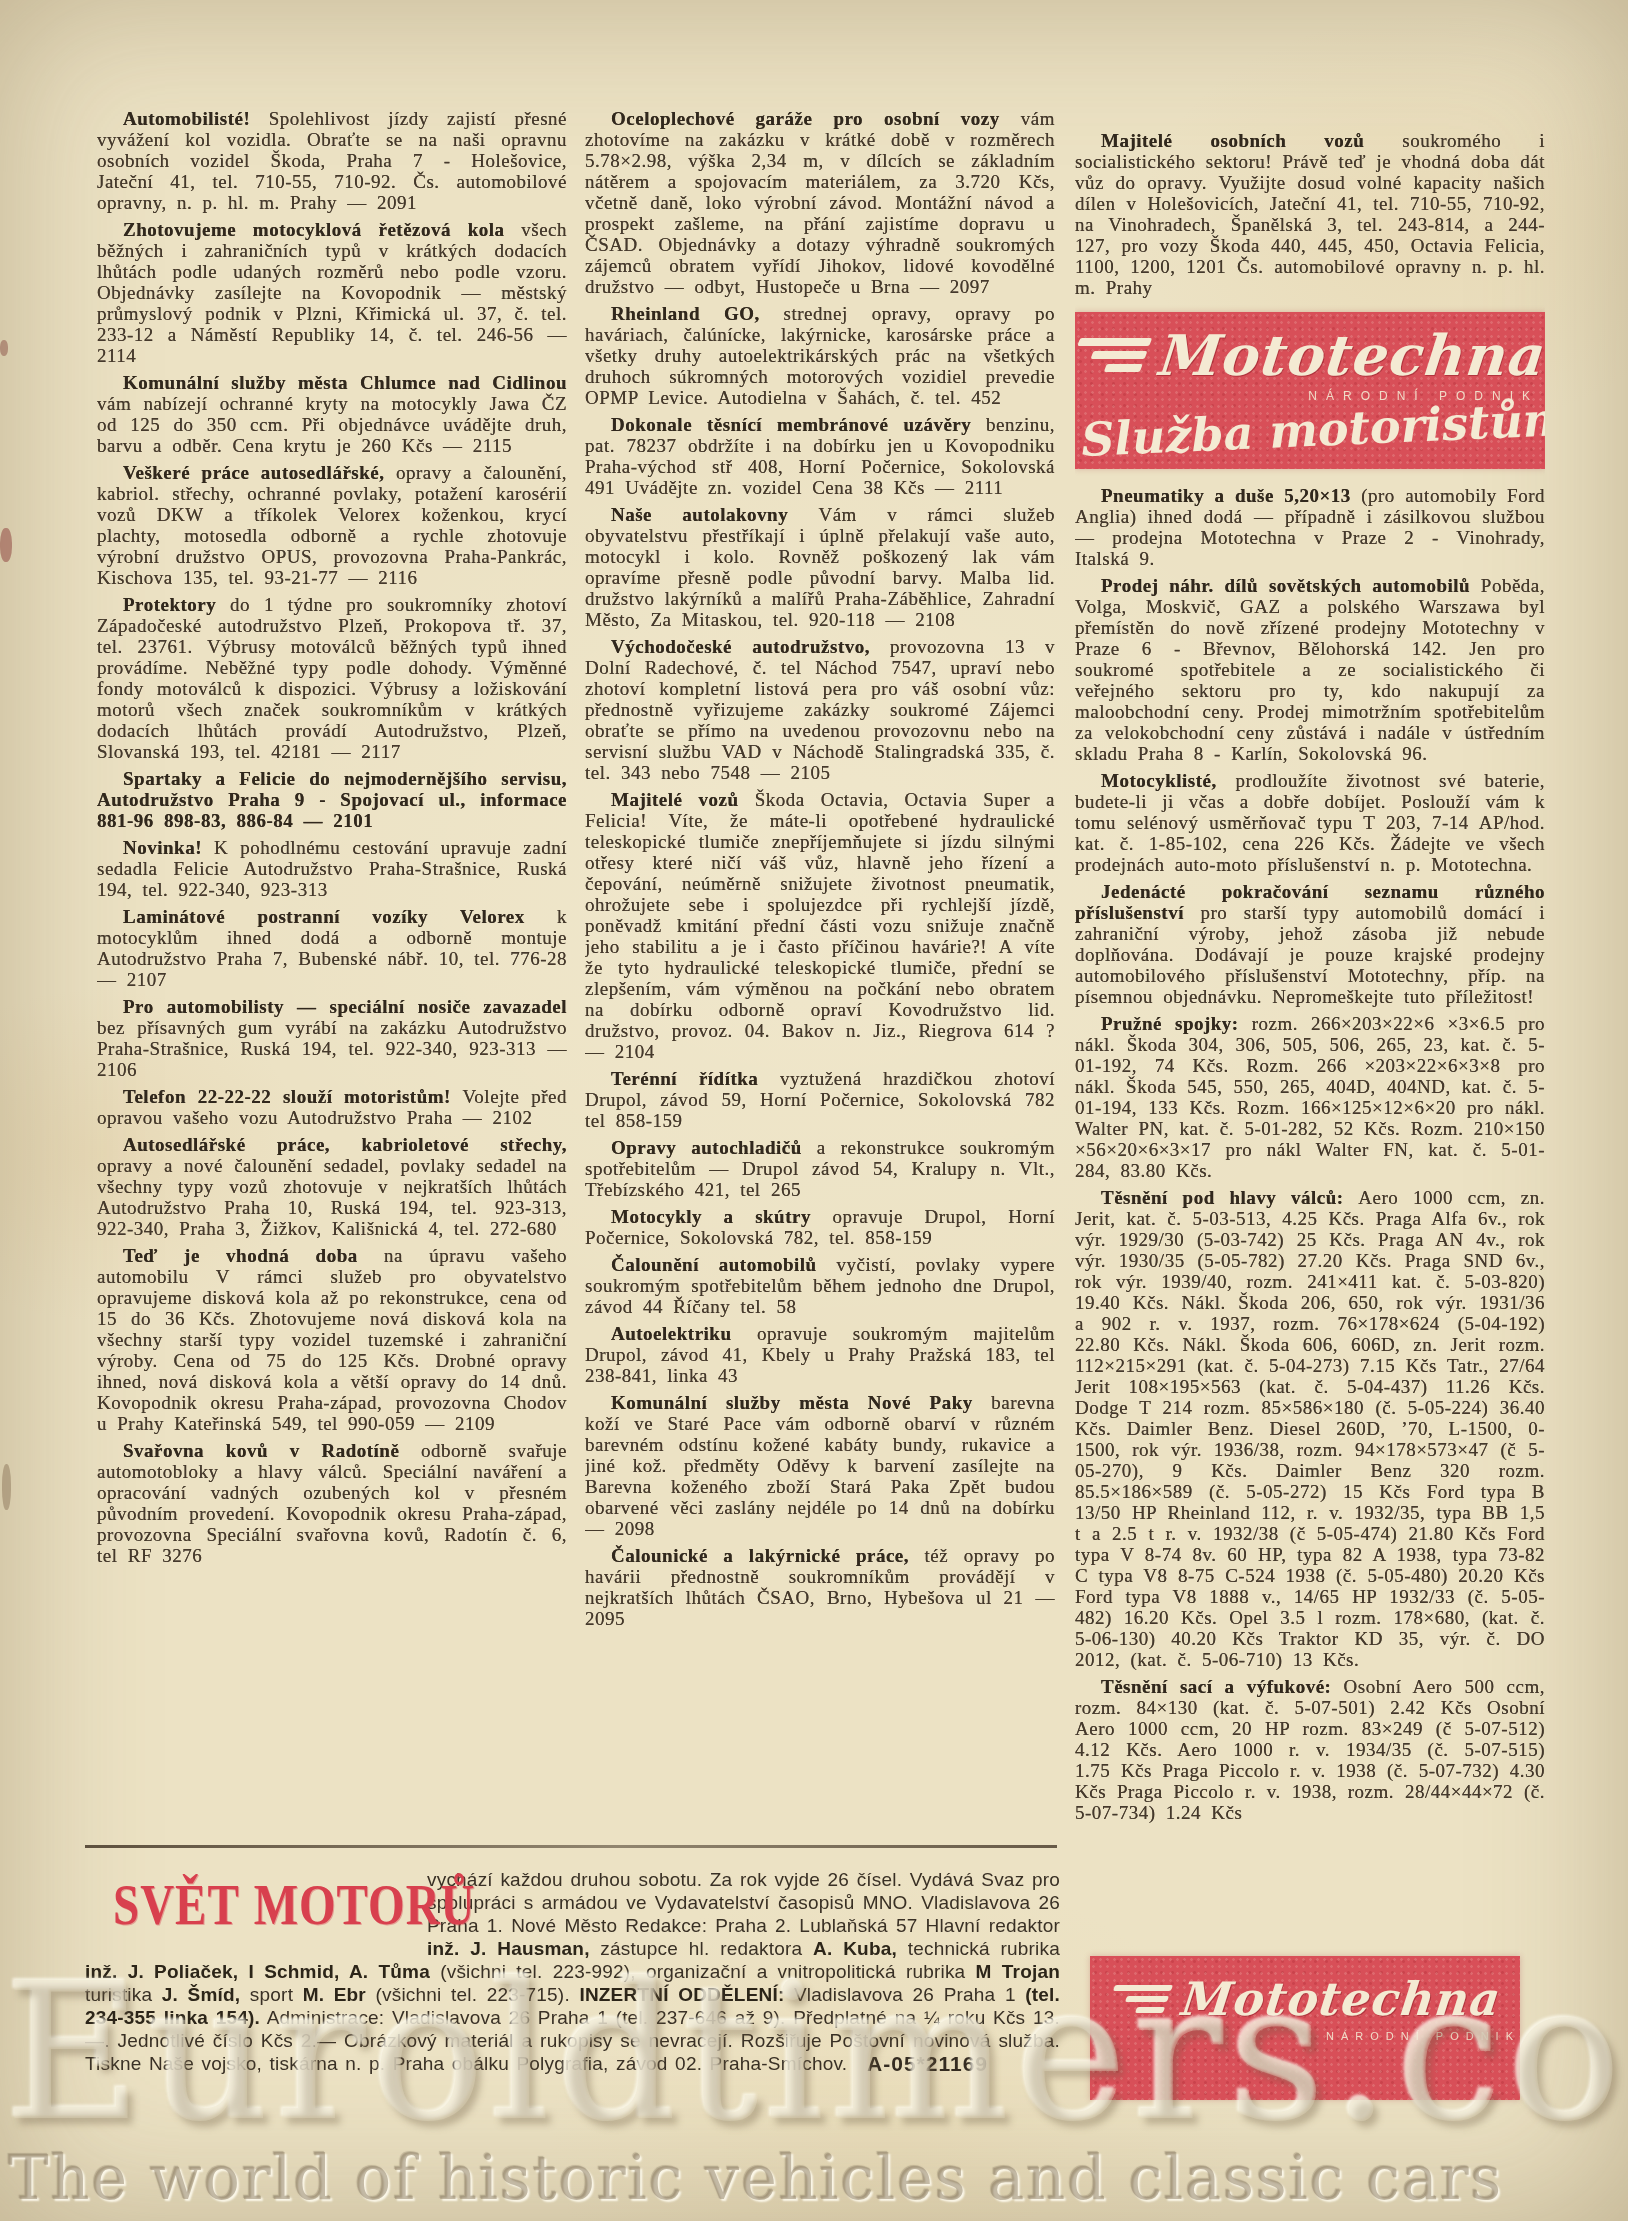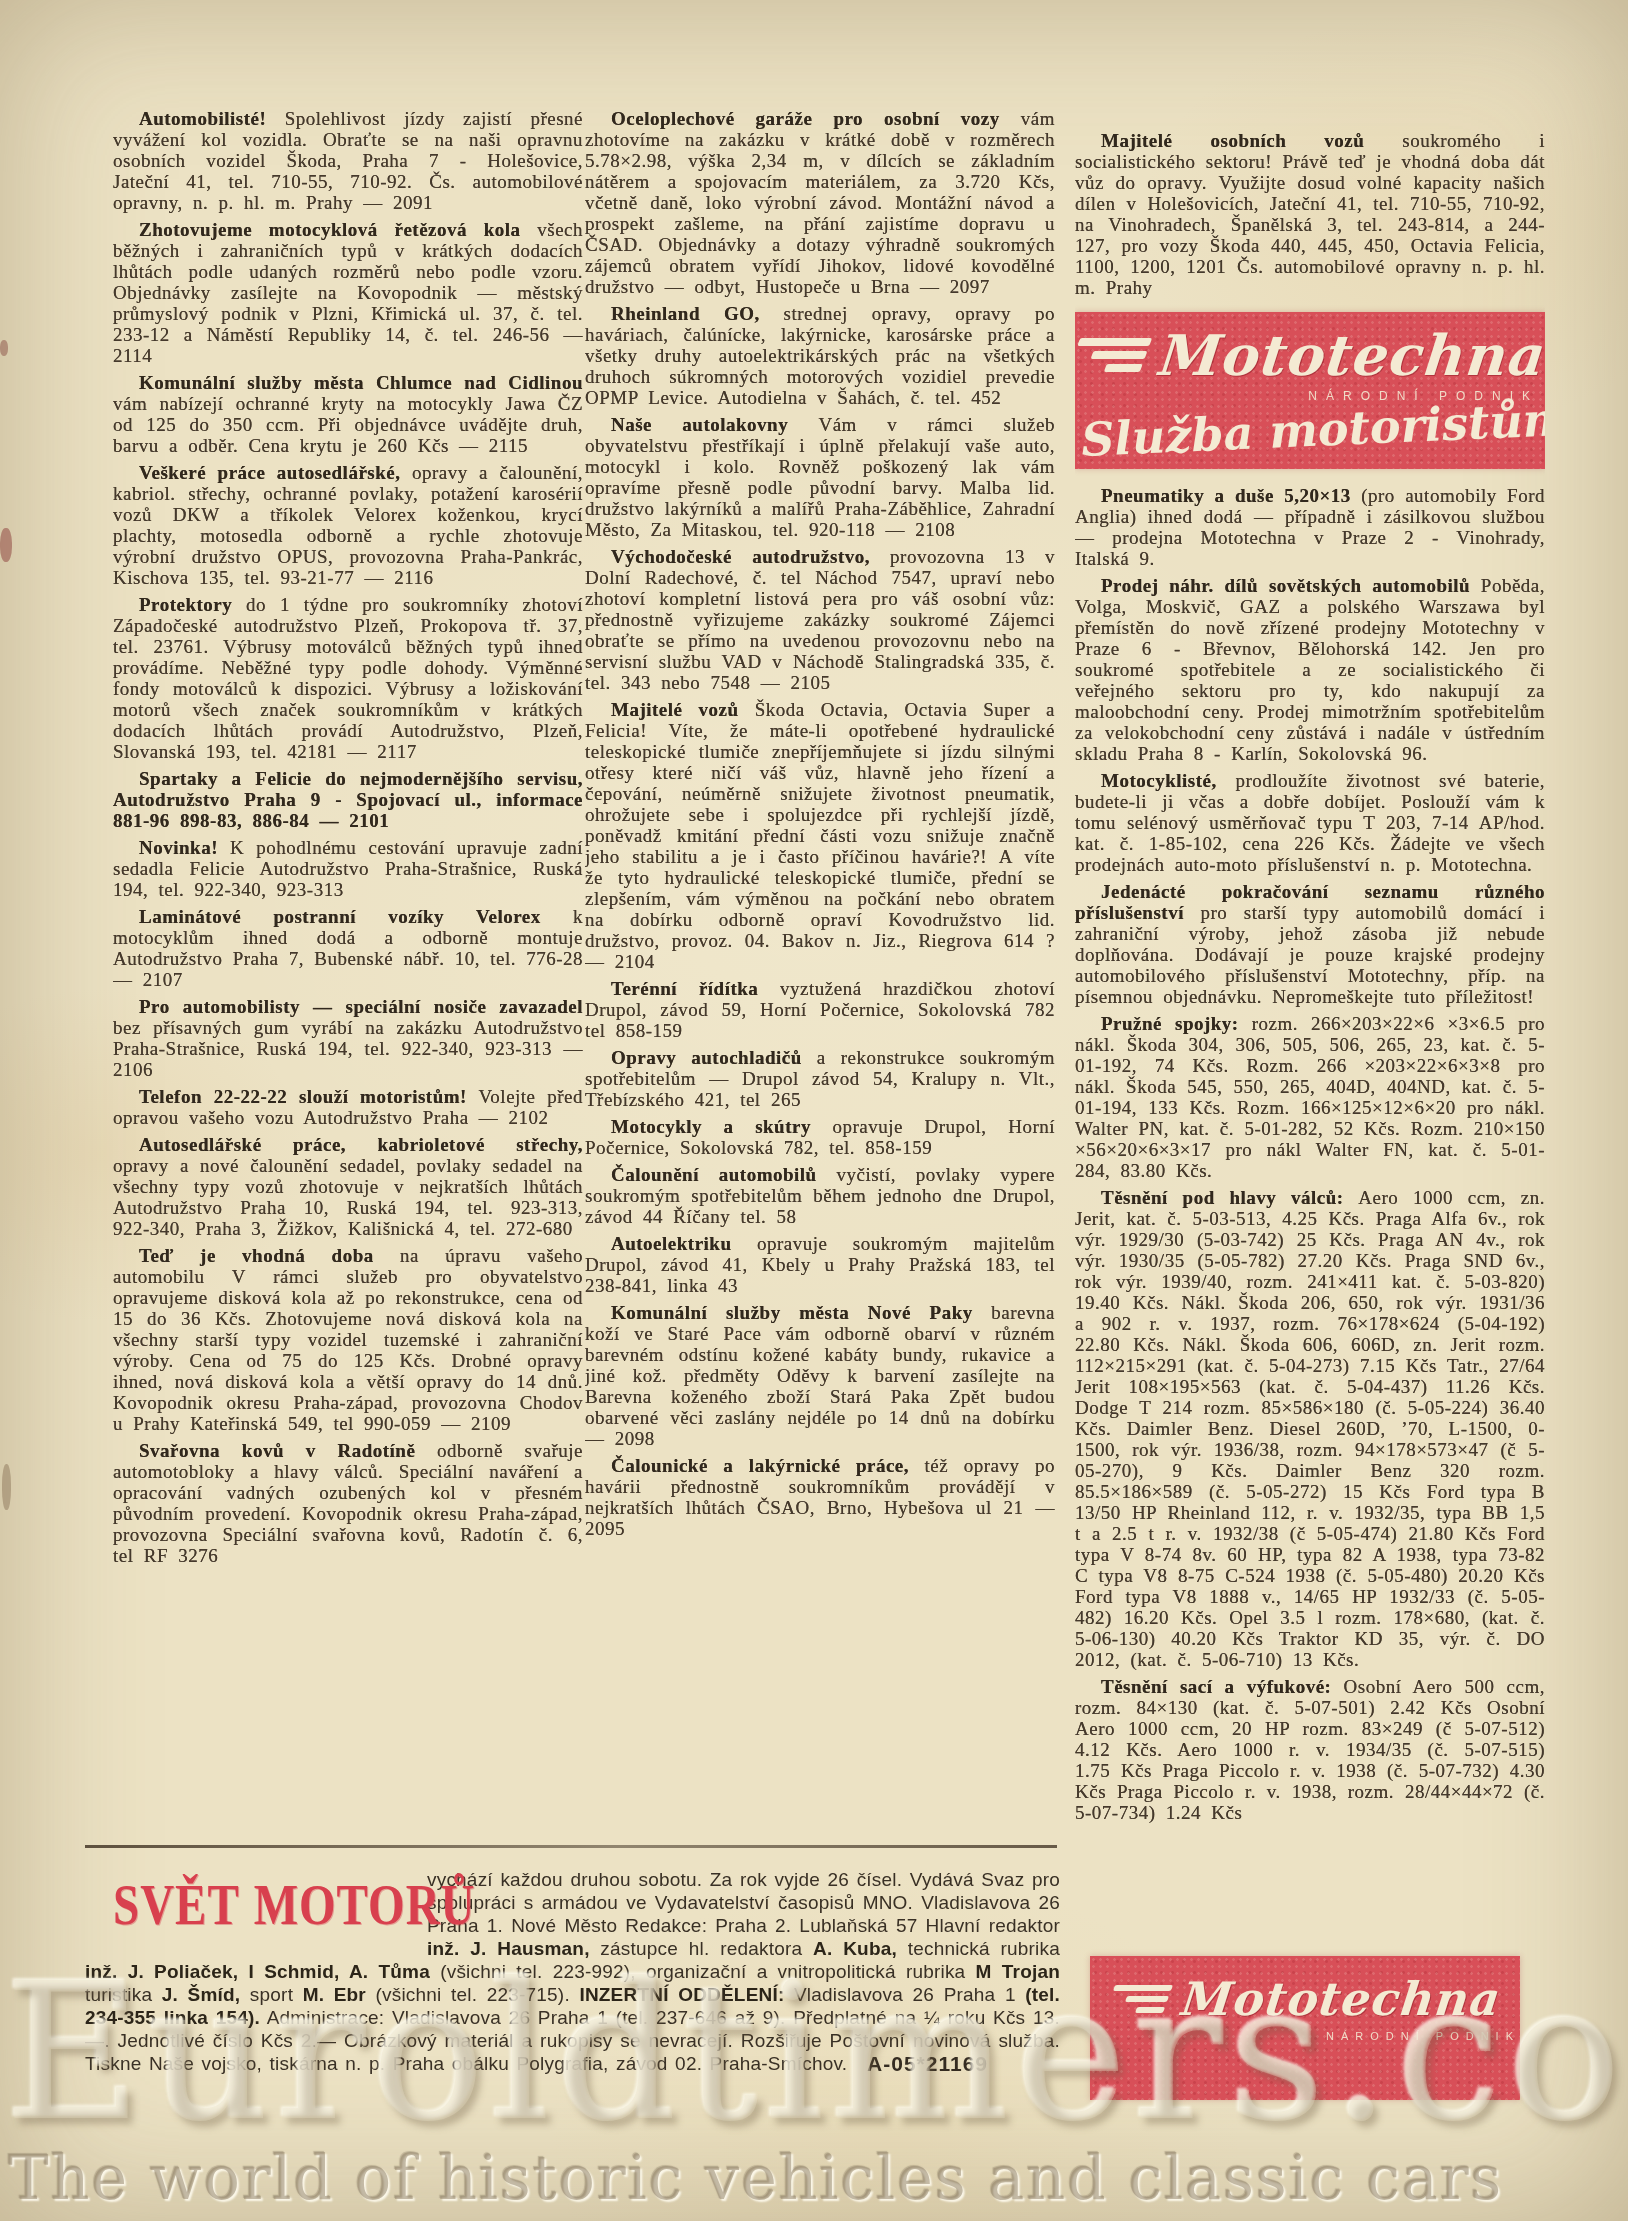--- a/index.html
+++ b/index.html
@@ -9,21 +9,21 @@
     background-image:
       radial-gradient(ellipse 420px 300px at 88% 10%, rgba(213,178,116,.16), transparent 70%),
       radial-gradient(ellipse 300px 240px at 6% 52%, rgba(206,166,104,.14), transparent 70%),
       radial-gradient(ellipse 500px 380px at 55% 96%, rgba(219,190,128,.12), transparent 70%),
       radial-gradient(ellipse 900px 700px at 50% 40%, rgba(255,250,232,.22), transparent 65%);
     box-shadow: inset 0 0 150px rgba(118,98,58,.38);
     font-family:"Liberation Serif", serif;
     color:#45392c;
   }
   .col{position:absolute; top:108px; width:470px; overflow:hidden;}
-  #col-left{left:113px; height:1712px;}
+  #col-left{left:97px; height:1712px;}
   #col-middle{left:585px; height:1716px;}
   #col-right{left:1075px; top:102px; height:1852px;margin-top:28px;}
   p.para{
     margin:0 0 6px; font-size:19px; line-height:21px;
     text-align:justify; text-indent:26px;
     letter-spacing:.5px; word-spacing:5px;
     text-shadow:0 0 .5px rgba(64,52,38,.85);
   }
   p.para b{color:#31281d;}
   .rule{position:absolute; left:85px; top:1845px; width:972px; height:3px;
@@ -105,20 +105,21 @@
       <p class="para"><b>Laminátové postranní vozíky Velorex </b>k motocyklům ihned dodá a odborně montuje Autodružstvo Praha 7, Bubenské nábř. 10, tel. 776-28 — 2107</p>
       <p class="para"><b>Pro automobilisty — speciální nosiče zavazadel </b>bez přísavných gum vyrábí na zakázku Autodružstvo Praha-Strašnice, Ruská 194, tel. 922-340, 923-313 — 2106</p>
       <p class="para"><b>Telefon 22-22-22 slouží motoristům! </b>Volejte před opravou vašeho vozu Autodružstvo Praha — 2102</p>
       <p class="para"><b>Autosedlářské práce, kabrioletové střechy, </b>opravy a nové čalounění sedadel, povlaky sedadel na všechny typy vozů zhotovuje v nejkratších lhůtách Autodružstvo Praha 10, Ruská 194, tel. 923-313, 922-340, Praha 3, Žižkov, Kališnická 4, tel. 272-680</p>
       <p class="para"><b>Teď je vhodná doba </b>na úpravu vašeho automobilu V rámci služeb pro obyvatelstvo opravujeme disková kola až po rekonstrukce, cena od 15 do 36 Kčs. Zhotovujeme nová disková kola na všechny starší typy vozidel tuzemské i zahraniční výroby. Cena od 75 do 125 Kčs. Drobné opravy ihned, nová disková kola a větší opravy do 14 dnů. Kovopodnik okresu Praha-západ, provozovna Chodov u Prahy Kateřinská 549, tel 990-059 — 2109</p>
       <p class="para"><b>Svařovna kovů v Radotíně </b>odborně svařuje automotobloky a hlavy válců. Speciální naváření a opracování vadných ozubených kol v přesném původním provedení. Kovopodnik okresu Praha-západ, provozovna Speciální svařovna kovů, Radotín č. 6, tel RF 3276</p>
     </div>
   <div class="col" id="col-middle">
       <p class="para"><b>Oceloplechové garáže pro osobní vozy </b>vám zhotovíme na zakázku v krátké době v rozměrech 5.78×2.98, výška 2,34 m, v dílcích se základním nátěrem a spojovacím materiálem, za 3.720 Kčs, včetně daně, loko výrobní závod. Montážní návod a prospekt zašleme, na přání zajistíme dopravu u ČSAD. Objednávky a dotazy výhradně soukromých zájemců obratem vyřídí Jihokov, lidové kovodělné družstvo — odbyt, Hustopeče u Brna — 2097</p>
       <p class="para"><b>Rheinland GO, </b>strednej opravy, opravy po haváriach, čalúnícke, lakýrnicke, karosárske práce a všetky druhy autoelektrikárských prác na všetkých druhoch súkromných motorových vozidiel prevedie OPMP Levice. Autodielna v Šahách, č. tel. 452</p>
+      <p class="para"><b>Dokonale těsnící membránové uzávěry </b>benzinu, pat. 78237 obdržíte i na dobírku jen u Kovopodniku Praha-východ stř 408, Horní Počernice, Sokolovská 491 Uvádějte zn. vozidel Cena 38 Kčs — 2111</p>
       <p class="para"><b>Naše autolakovny </b>Vám v rámci služeb obyvatelstvu přestříkají i úplně přelakují vaše auto, motocykl i kolo. Rovněž poškozený lak vám opravíme přesně podle původní barvy. Malba lid. družstvo lakýrníků a malířů Praha-Záběhlice, Zahradní Město, Za Mitaskou, tel. 920-118 — 2108</p>
       <p class="para"><b>Východočeské autodružstvo, </b>provozovna 13 v Dolní Radechové, č. tel Náchod 7547, upraví nebo zhotoví kompletní listová pera pro váš osobní vůz: přednostně vyřizujeme zakázky soukromé Zájemci obraťte se přímo na uvedenou provozovnu nebo na servisní službu VAD v Náchodě Stalingradská 335, č. tel. 343 nebo 7548 — 2105</p>
       <p class="para"><b>Majitelé vozů </b>Škoda Octavia, Octavia Super a Felicia! Víte, že máte-li opotřebené hydraulické teleskopické tlumiče znepříjemňujete si jízdu silnými otřesy které ničí váš vůz, hlavně jeho řízení a čepování, neúměrně snižujete životnost pneumatik, ohrožujete sebe i spolujezdce při rychlejší jízdě, poněvadž kmitání přední části vozu snižuje značně jeho stabilitu a je i často příčinou havárie?! A víte že tyto hydraulické teleskopické tlumiče, přední se zlepšením, vám výměnou na počkání nebo obratem na dobírku odborně opraví Kovodružstvo lid. družstvo, provoz. 04. Bakov n. Jiz., Riegrova 614 ? — 2104</p>
       <p class="para"><b>Terénní řídítka </b>vyztužená hrazdičkou zhotoví Drupol, závod 59, Horní Počernice, Sokolovská 782 tel 858-159</p>
       <p class="para"><b>Opravy autochladičů </b>a rekonstrukce soukromým spotřebitelům — Drupol závod 54, Kralupy n. Vlt., Třebízského 421, tel 265</p>
       <p class="para"><b>Motocykly a skútry </b>opravuje Drupol, Horní Počernice, Sokolovská 782, tel. 858-159</p>
       <p class="para"><b>Čalounění automobilů </b>vyčistí, povlaky vypere soukromým spotřebitelům během jednoho dne Drupol, závod 44 Říčany tel. 58</p>
       <p class="para"><b>Autoelektriku </b>opravuje soukromým majitelům Drupol, závod 41, Kbely u Prahy Pražská 183, tel 238-841, linka 43</p>
       <p class="para"><b>Komunální služby města Nové Paky </b>barevna koží ve Staré Pace vám odborně obarví v různém barevném odstínu kožené kabáty bundy, rukavice a jiné kož. předměty Oděvy k barvení zasílejte na Barevna koženého zboží Stará Paka Zpět budou obarvené věci zaslány nejdéle po 14 dnů na dobírku — 2098</p>
       <p class="para"><b>Čalounické a lakýrnické práce, </b>též opravy po havárii přednostně soukromníkům provádějí v nejkratších lhůtách ČSAO, Brno, Hybešova ul 21 — 2095</p>

